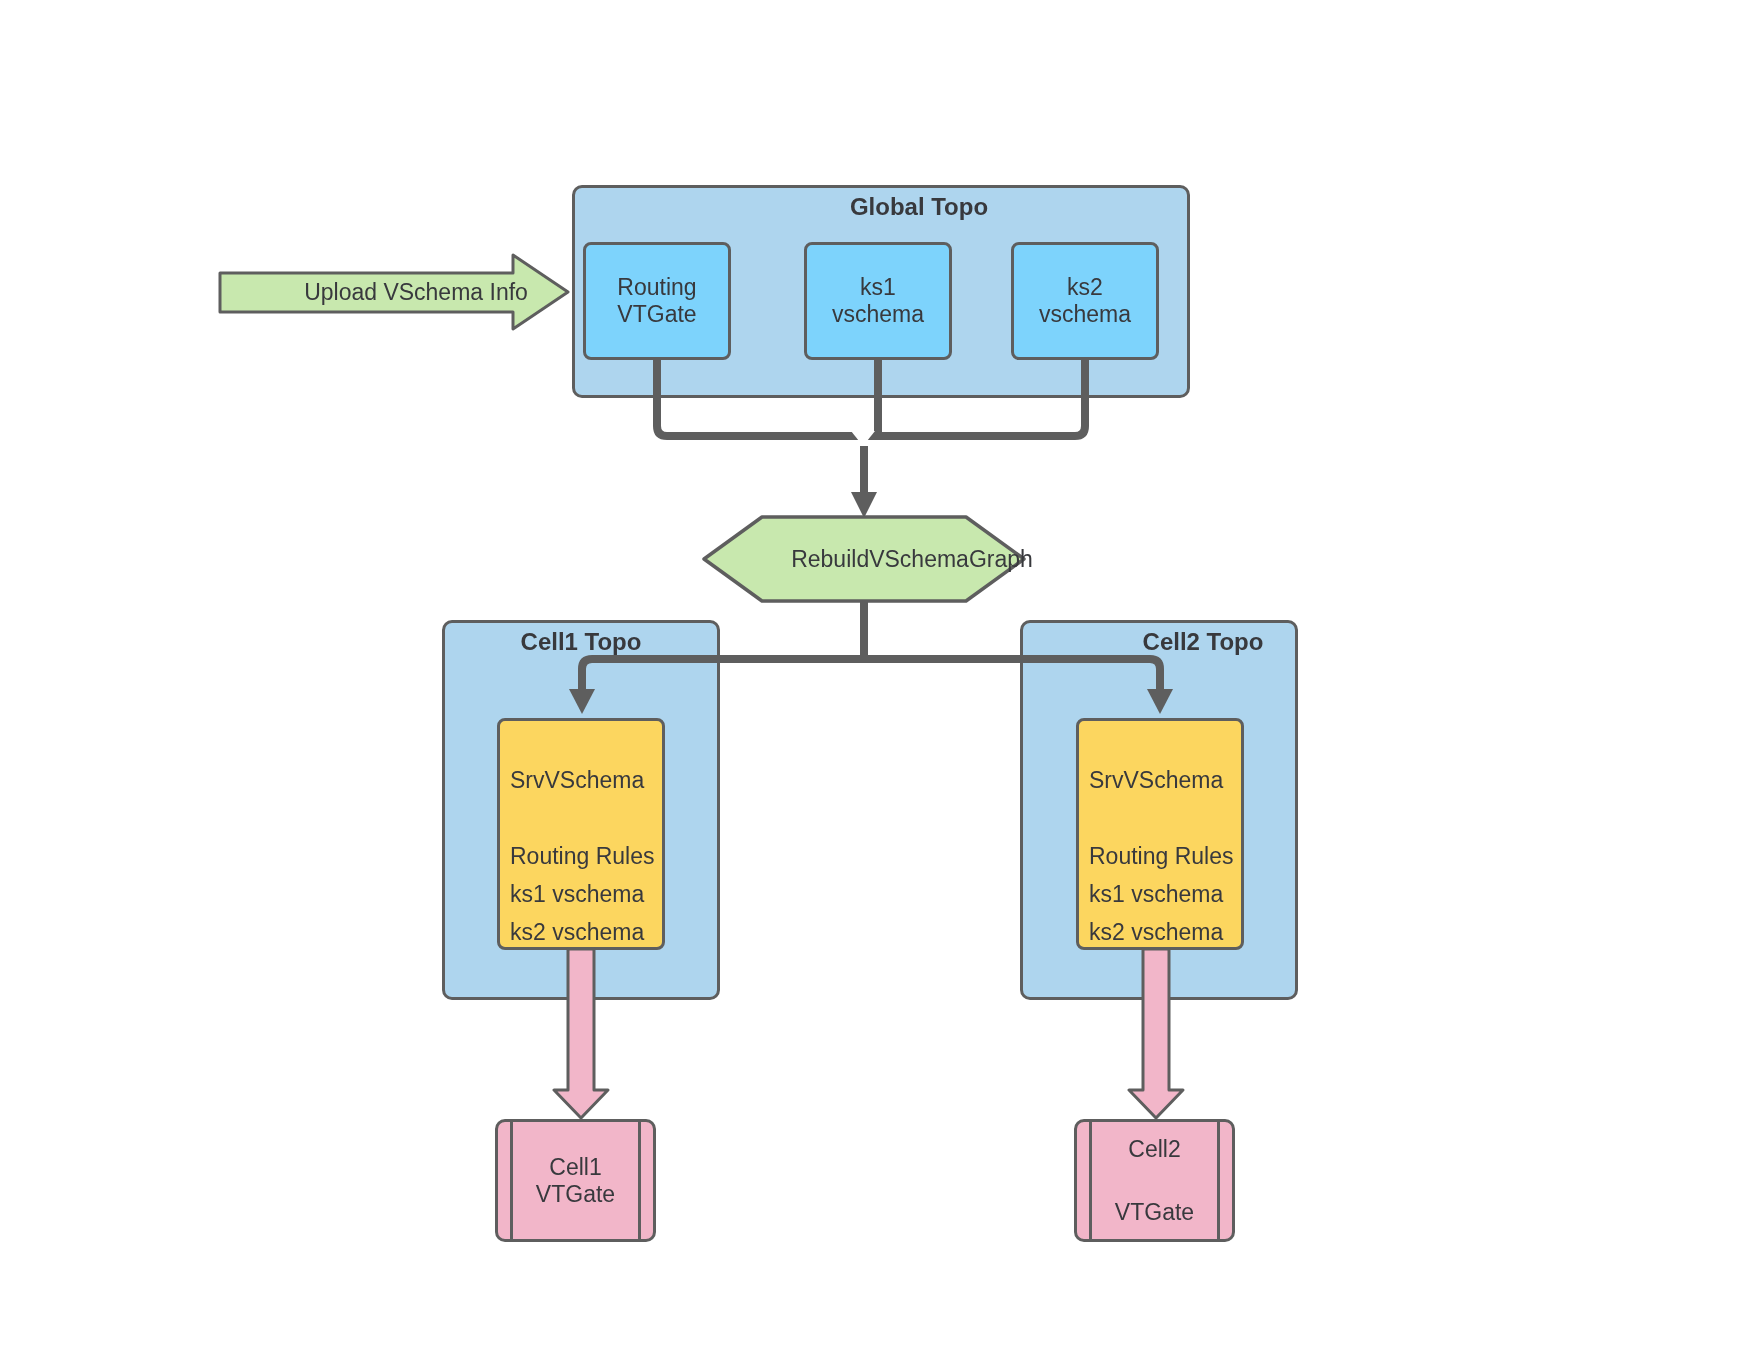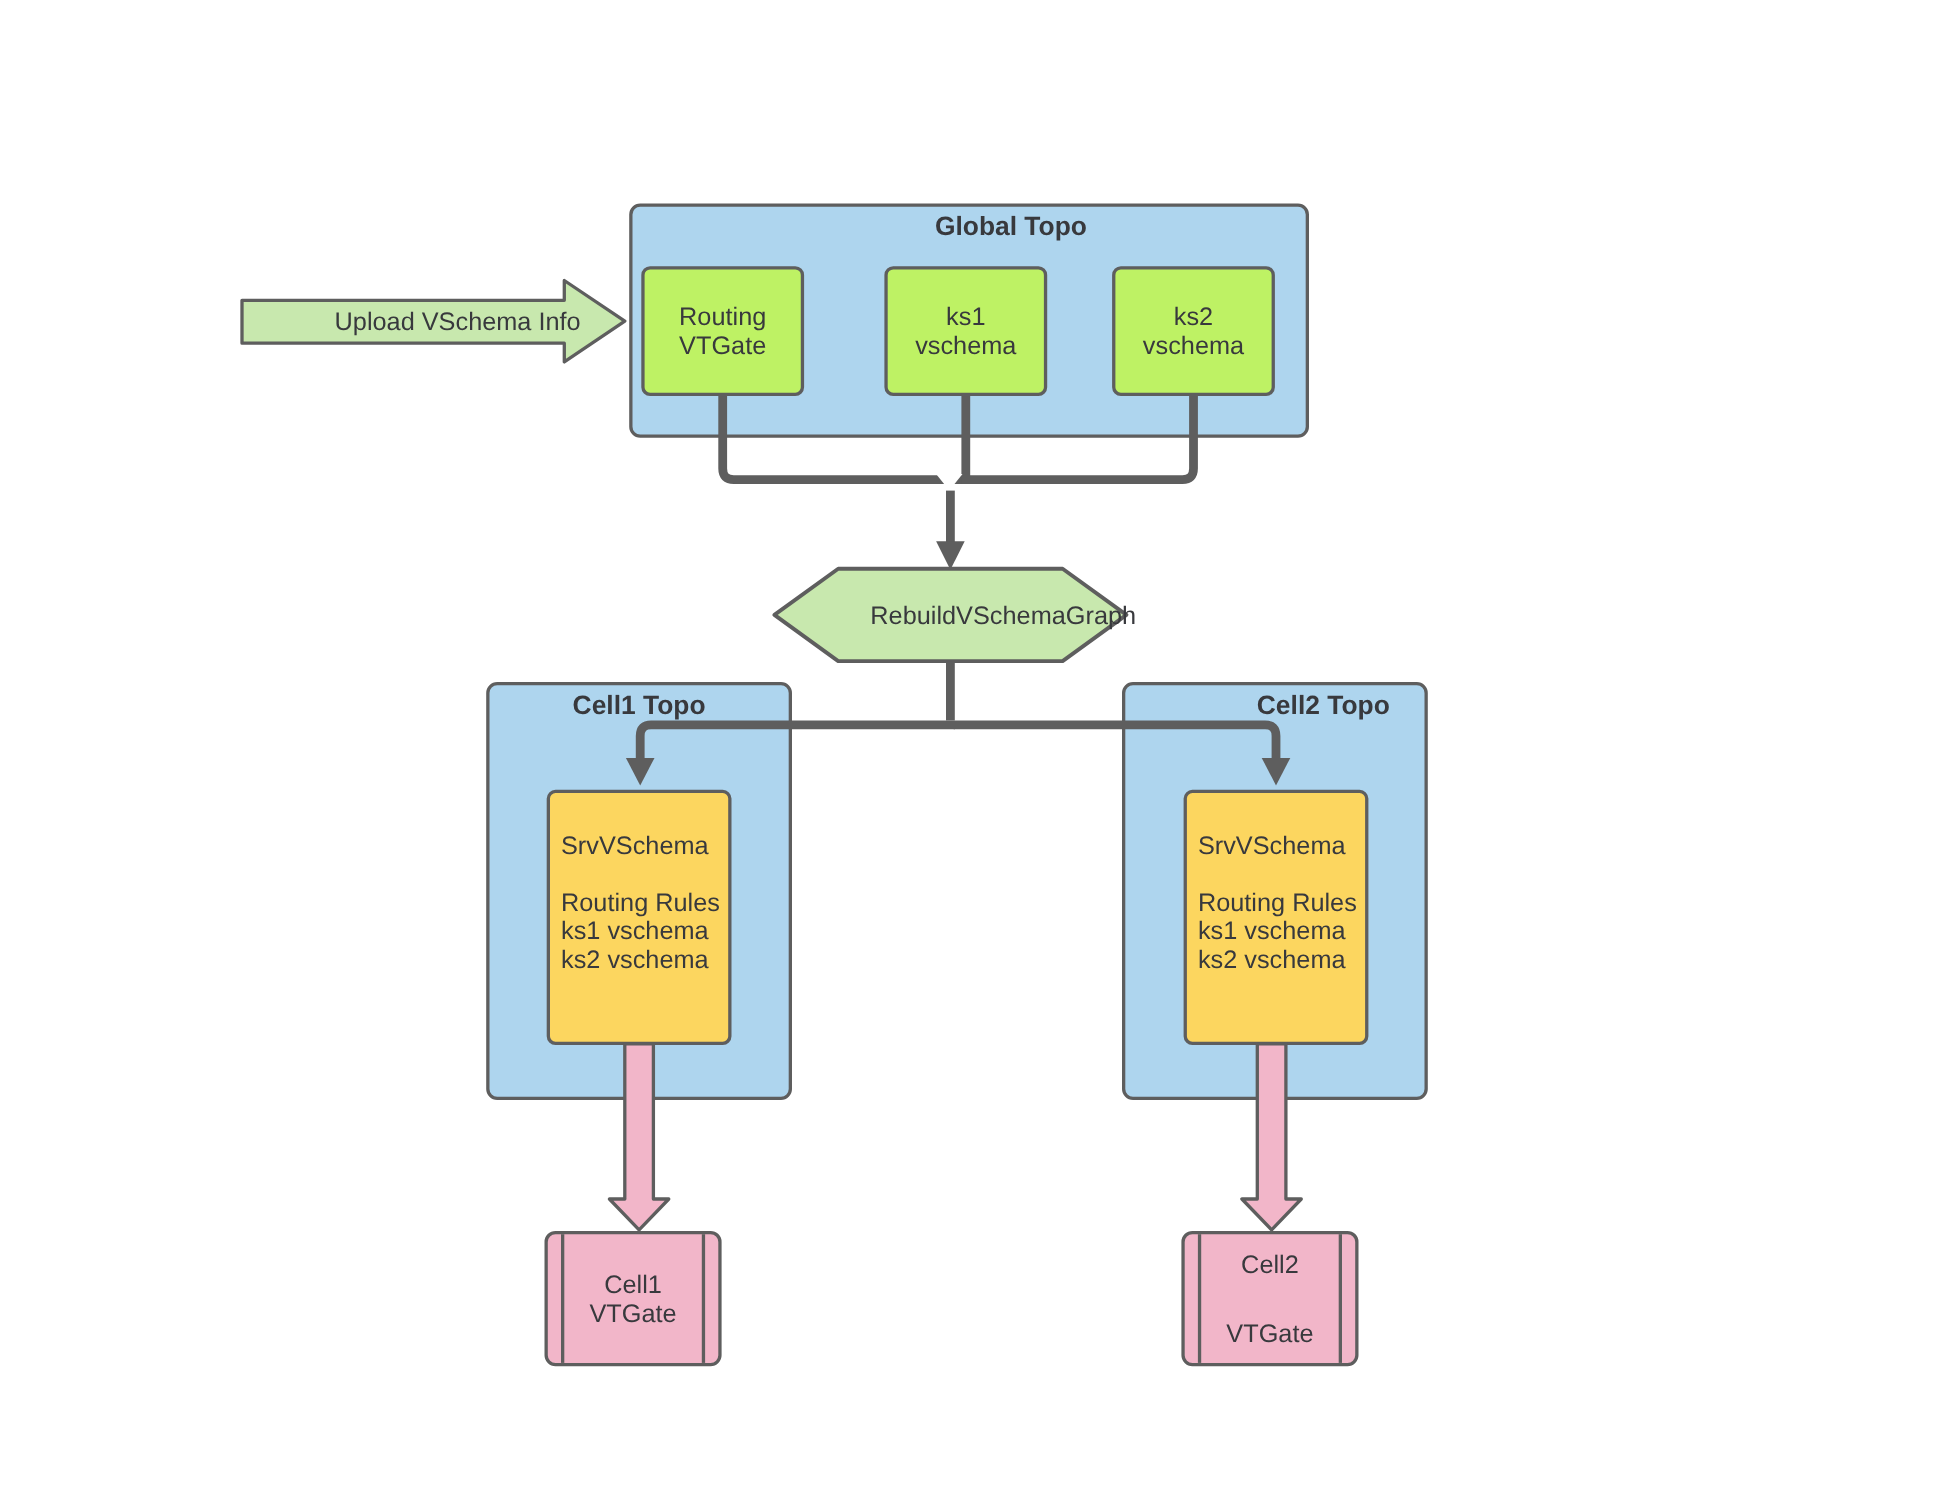--- a/index.html
+++ b/index.html
@@ -3,24 +3,24 @@
 <meta charset="utf-8">
 <style>
   html,body{margin:0;padding:0;background:#ffffff;}
   .canvas{
     position:relative;width:1760px;height:1360px;background:#ffffff;overflow:hidden;
     font-family:"Liberation Sans", sans-serif;color:#38393d;
   }
   .layer-svg{position:absolute;left:0;top:0;z-index:2;pointer-events:none;}
   .box{position:absolute;box-sizing:border-box;border:3px solid #5e5e5e;z-index:1;}
   .container-box{background:#aed5ee;border-radius:10px;}
-  .node-box{background:#bef264;border-radius:8px;display:flex;flex-direction:column;
+  .node-box{background:#7dd3fc;border-radius:8px;display:flex;flex-direction:column;
     align-items:center;justify-content:center;text-align:left;font-size:23px;line-height:27px;}
   .store-box{background:#fcd65f;border-radius:8px;padding:34px 6px 0 10px;font-size:23px;}
-  .store-line{height:26px;line-height:26px;white-space:nowrap;}
+  .store-line{height:26px;line-height:26px;white-space:nowrap;margin-top:12px;}
   .vtgate-box{background:#f2b6c9;border-radius:10px;display:flex;flex-direction:column;
     align-items:center;justify-content:center;text-align:center;font-size:23px;line-height:27px;}
   .vtgate-rail{position:absolute;top:0;bottom:0;width:0;border-left:3px solid #5e5e5e;}
   .rail-left{left:12px;}
   .rail-right{right:12px;}
   .title{position:absolute;z-index:3;text-align:center;font-weight:bold;font-size:24px;line-height:26px;}
   .float-label{position:absolute;z-index:3;text-align:center;font-size:23px;line-height:26px;margin-left:48px;}
 </style>
 </head>
 <body>

